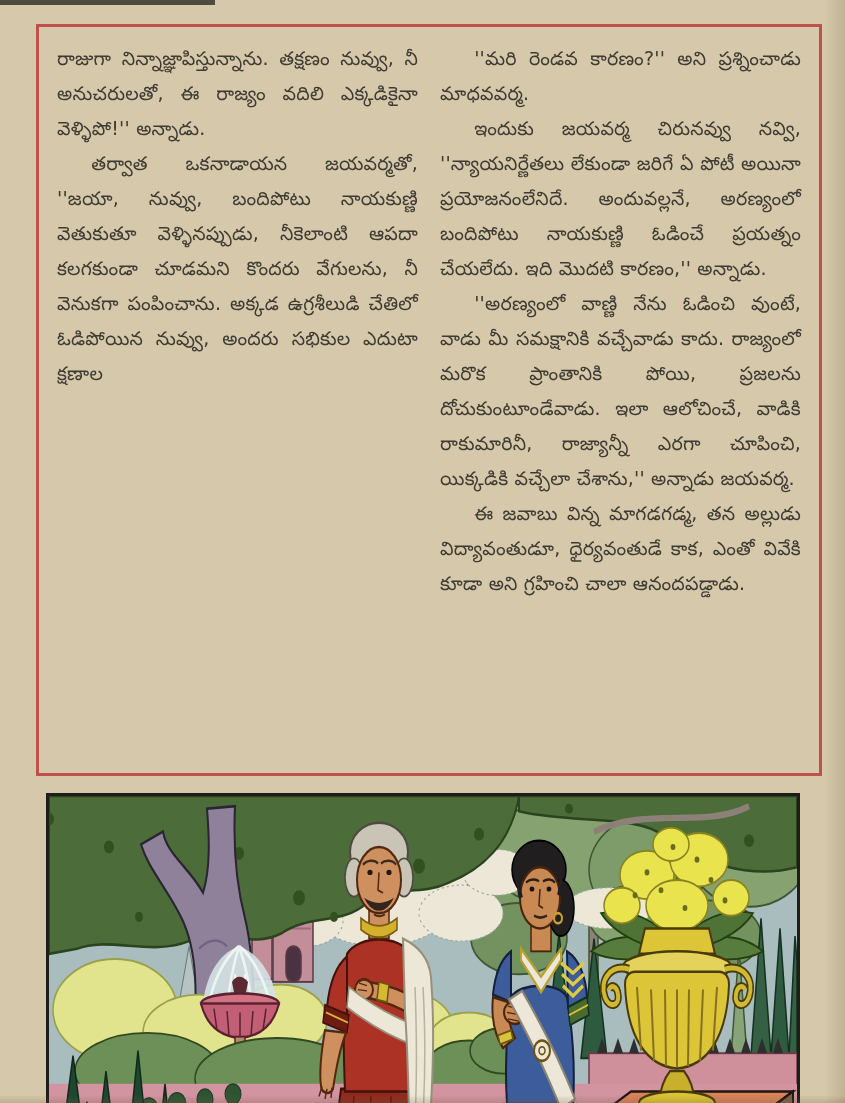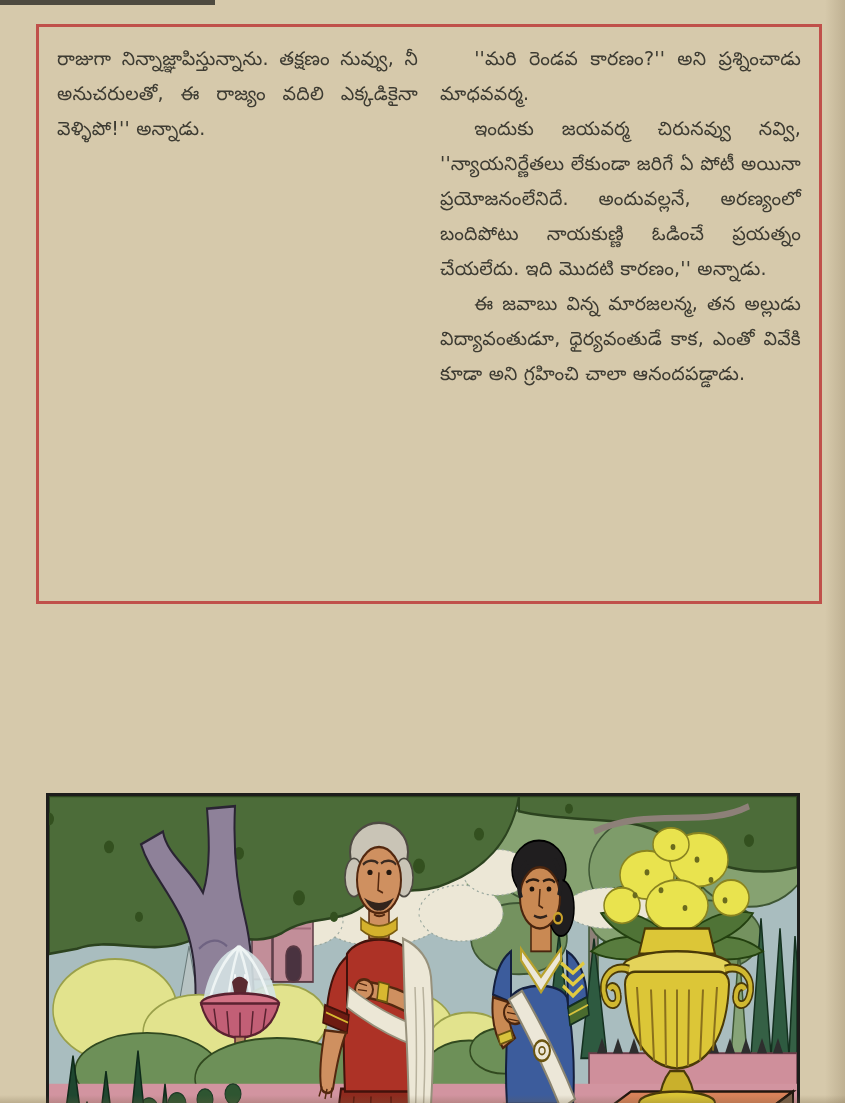--- a/index.html
+++ b/index.html
@@ -8,21 +8,21 @@
     background:#d6c9ab;
     font-family:"DejaVu Sans",sans-serif;
   }
   .page{position:absolute;inset:0;}
   .top-strip{position:absolute;left:0;top:0;width:215px;height:5px;background:#2c2a26;opacity:.8;}
   .edge-shadow-right{position:absolute;right:0;top:0;width:20px;height:100%;
     background:linear-gradient(to right,rgba(0,0,0,0),rgba(110,92,60,.22));}
   .edge-shadow-bottom{position:absolute;left:0;bottom:0;width:100%;height:8px;
     background:linear-gradient(to bottom,rgba(0,0,0,0),rgba(110,92,60,.25));}
   .text-frame{
-    position:absolute;left:36px;top:24px;width:786px;height:580px;
+    position:absolute;left:36px;top:24px;width:786px;height:752px;
     border:3px solid #c0504a;box-sizing:border-box;
     padding:14px 18px 10px 18px;
     display:flex;gap:22px;
   }
   .col{flex:1 1 0;min-width:0;}
   .col p{
     margin:0;font-size:19px;line-height:35px;letter-spacing:.2px;
     color:#3d3b32;text-align:justify;
     font-family:"DejaVu Sans","Liberation Sans",sans-serif;
   }
@@ -35,25 +35,27 @@
 </style>
 </head>
 <body>
 
 <div class="page">
   <div class="top-strip"></div>
 
   <div class="text-frame">
     <div class="col">
       <p>రాజుగా నిన్నాజ్ఞాపిస్తున్నాను. తక్షణం నువ్వు, నీ అనుచరులతో, ఈ రాజ్యం వదిలి ఎక్కడికైనా వెళ్ళిపో!'' అన్నాడు.</p>
+      <p class="indent">తర్వాత ఒకనాడాయన జయవర్మతో, ''జయా, నువ్వు, బందిపోటు నాయకుణ్ణి వెతుకుతూ వెళ్ళినప్పుడు, నీకెలాంటి ఆపదా కలగకుండా చూడమని కొందరు వేగులను, నీ వెనుకగా పంపించాను. అక్కడ ఉగ్రశీలుడి చేతిలో ఓడిపోయిన నువ్వు, అందరు సభికుల ఎదుటా క్షణాల</p>
     </div>
     <div class="col">
       <p class="indent">''మరి రెండవ కారణం?'' అని ప్రశ్నించాడు మాధవవర్మ.</p>
       <p class="indent">ఇందుకు జయవర్మ చిరునవ్వు నవ్వి, ''న్యాయనిర్ణేతలు లేకుండా జరిగే ఏ పోటీ అయినా ప్రయోజనంలేనిదే. అందువల్లనే, అరణ్యంలో బందిపోటు నాయకుణ్ణి ఓడించే ప్రయత్నం చేయలేదు. ఇది మొదటి కారణం,'' అన్నాడు.</p>
-      <p class="indent">ఈ జవాబు విన్న మారజలన్మ, తన అల్లుడు విద్యావంతుడూ, ధైర్యవంతుడే కాక, ఎంతో వివేకి కూడా అని గ్రహించి చాలా ఆనందపడ్డాడు.</p>
+      <p class="indent">''అరణ్యంలో వాణ్ణి నేను ఓడించి వుంటే, వాడు మీ సమక్షానికి వచ్చేవాడు కాదు. రాజ్యంలో మరొక ప్రాంతానికి పోయి, ప్రజలను దోచుకుంటూండేవాడు. ఇలా ఆలోచించే, వాడికి రాకుమారినీ, రాజ్యాన్నీ ఎరగా చూపించి, యిక్కడికి వచ్చేలా చేశాను,'' అన్నాడు జయవర్మ.</p>
+      <p class="indent">ఈ జవాబు విన్న మాగడగడ్మ, తన అల్లుడు విద్యావంతుడూ, ధైర్యవంతుడే కాక, ఎంతో వివేకి కూడా అని గ్రహించి చాలా ఆనందపడ్డాడు.</p>
     </div>
   </div>
 
   <div class="illustration-frame">
     <svg viewBox="0 0 748 300" preserveAspectRatio="none">
 
       <rect x="0" y="0" width="748" height="300" fill="#a9bdbf"></rect>
 
       <g stroke="#3e5634" stroke-width="1.5">
         <rect x="448" y="70" width="10" height="110" fill="#8d8078"></rect>

